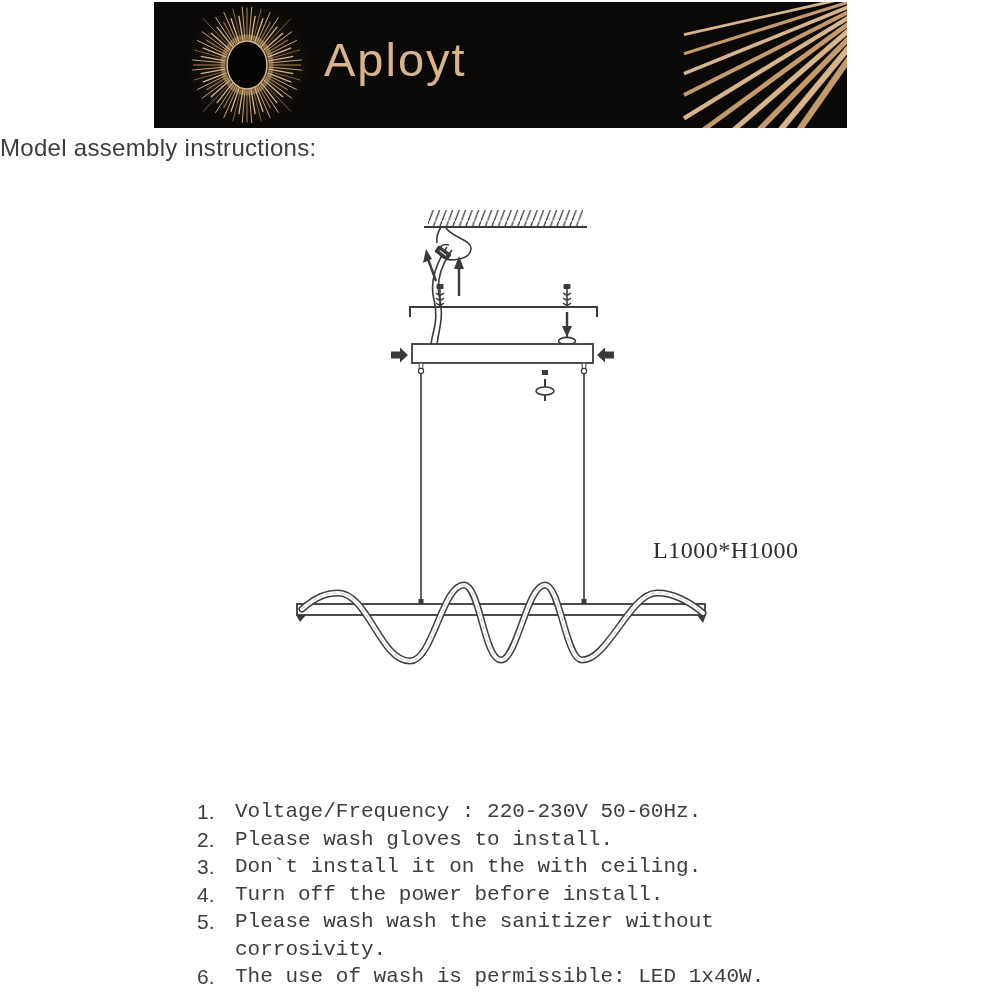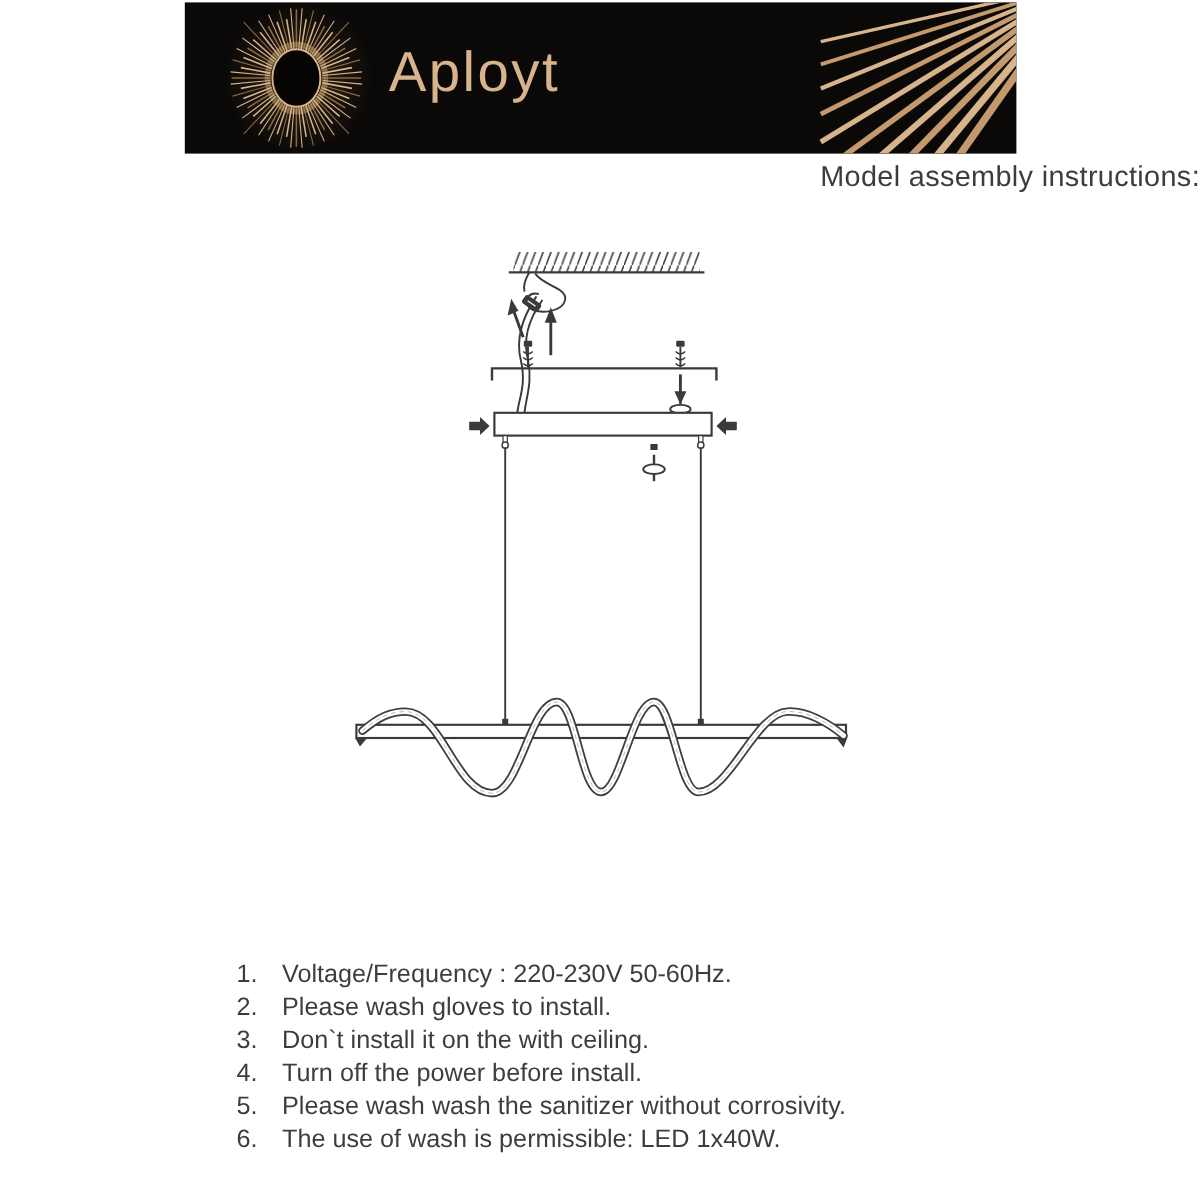--- a/index.html
+++ b/index.html
@@ -3,30 +3,30 @@
 <meta charset="utf-8">
 <style>
   html,body{margin:0;padding:0;background:#fff;}
   .sheet{position:relative;width:1000px;height:1000px;background:#fff;overflow:hidden;
          font-family:"Liberation Sans","DejaVu Sans",sans-serif;}
   .banner{position:absolute;left:154px;top:2px;width:693px;height:126px;overflow:hidden;
           background:radial-gradient(circle at 95px 63px, rgba(150,110,60,.28), rgba(150,110,60,0) 62px), var(--banner_bg,#0b0908);}
   .banner-art{position:absolute;left:0;top:0;width:693px;height:126px;}
   .brand{position:absolute;left:170px;top:30px;font-size:47px;font-weight:300;
          letter-spacing:2px;color:var(--gold,#d7b48c);text-align:right;}
-  .title{position:absolute;left:0;top:134px;width:1000px;text-align:right;
+  .title{position:absolute;left:0;top:134px;width:1000px;text-align:left;
          font-size:24px;line-height:28px;color:var(--text,#3d3d3d);letter-spacing:.3px;}
   .diagram{position:absolute;left:0;top:195px;width:1000px;height:500px;}
   .dim{position:absolute;left:653px;top:537px;width:160px;
        font-family:"Liberation Serif","DejaVu Serif",serif;font-size:24px;color:#2e2e2e;letter-spacing:.5px;}
   .instructions{position:absolute;left:197px;top:798px;width:680px;
                 font-size:21px;line-height:27.5px;color:var(--text,#3d3d3d);}
   .ins-row{display:flex;}
   .ins-num{width:38px;flex:0 0 38px;}
-  .ins-text{flex:1;}
+  .ins-text{flex:1;font-family:Liberation Mono, monospace;}
 </style>
 </head>
 <body>
 
 <div class="sheet">
 
   <div class="banner">
     <svg class="banner-art" viewBox="0 0 693 126">
       <g id="rays">
           <line x1="115" y1="63" x2="147" y2="63" stroke="#8a6a42" stroke-width="1.3"></line>
@@ -278,20 +278,21 @@
         <circle cx="306" cy="769" r="3.2" fill="#fff"></circle>
       </g>
       <polyline points="309,769 328,769 328,776"></polyline>
       <g transform="translate(328,782)">
         <circle r="5.2"></circle>
           <path d="M-3.6,-3.6 L3.6,3.6 M-3.6,3.6 L3.6,-3.6"></path>
       </g>
     </g>
   </svg>
 
+  <div class="dim">L1000*H1000</div>
 
   <div class="instructions">
     <div class="ins-row">
       <span class="ins-num">1.</span>
       <span class="ins-text">Voltage/Frequency : 220-230V 50-60Hz.</span>
     </div>
     <div class="ins-row">
       <span class="ins-num">2.</span>
       <span class="ins-text">Please wash gloves to install.</span>
     </div>

